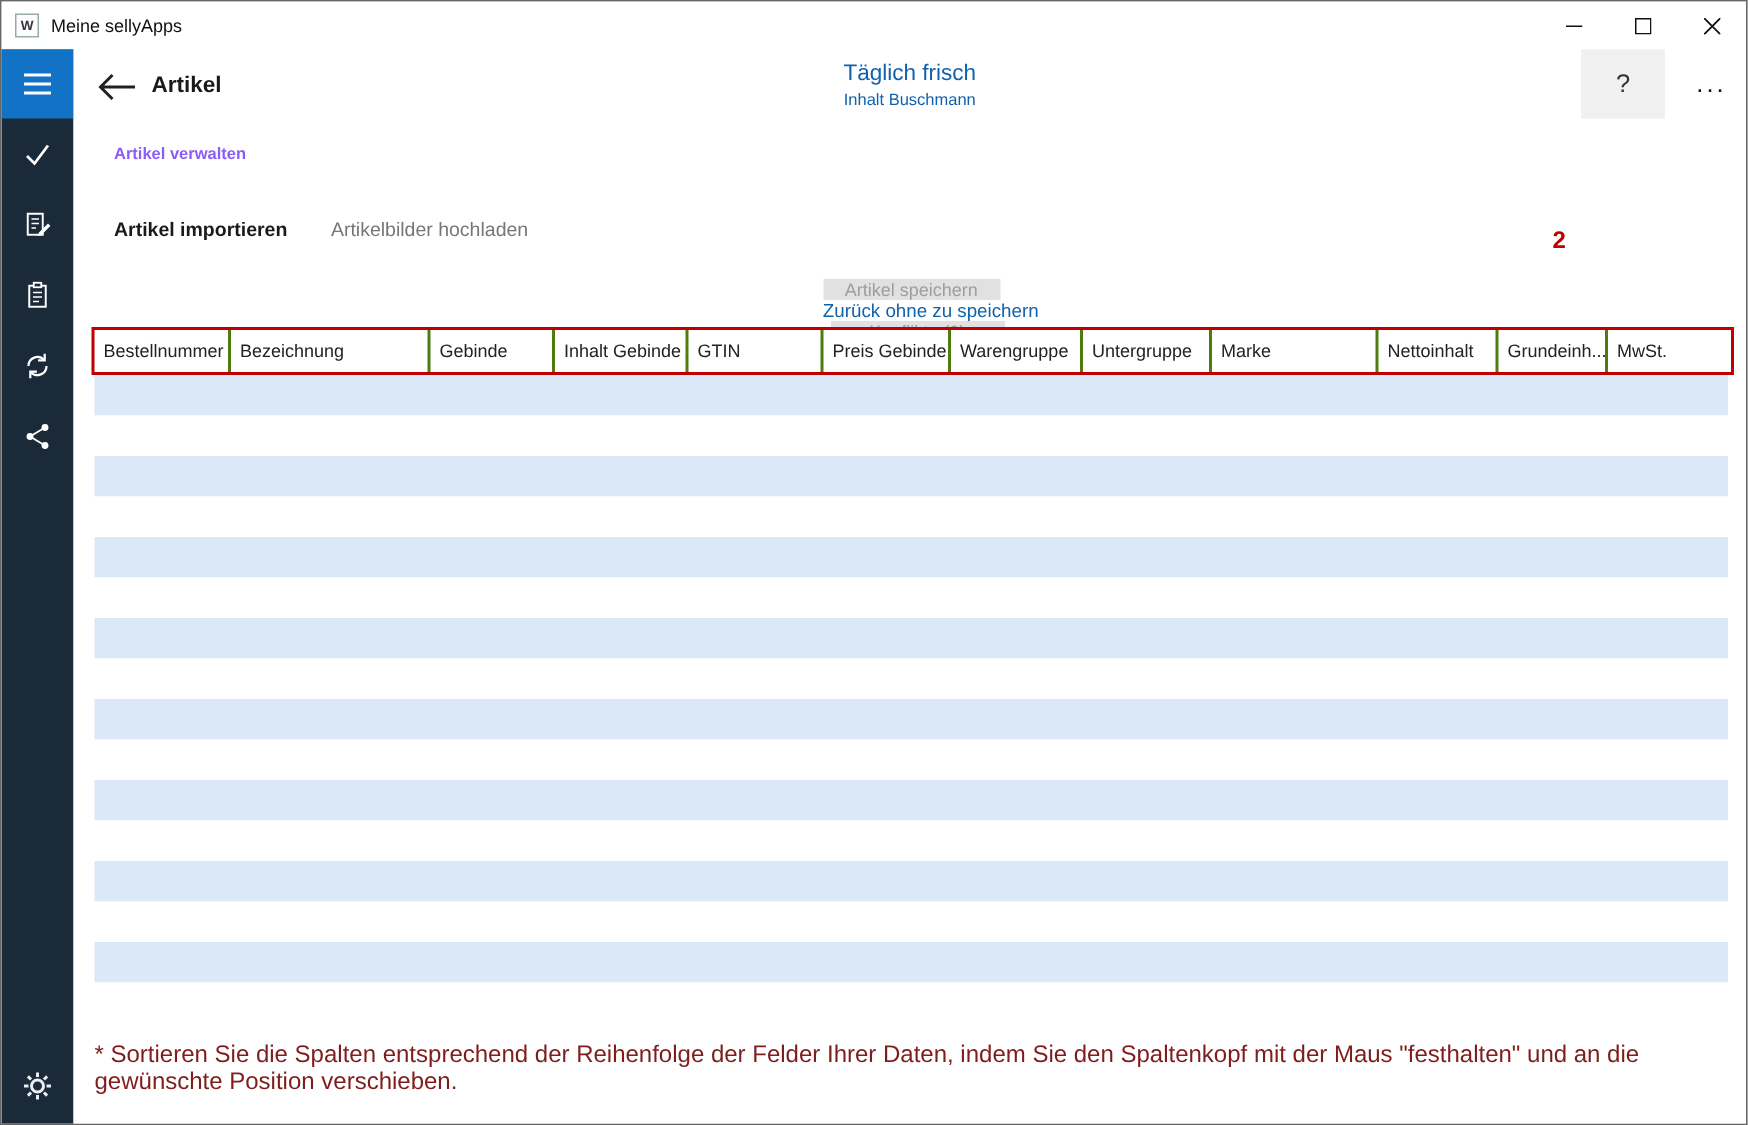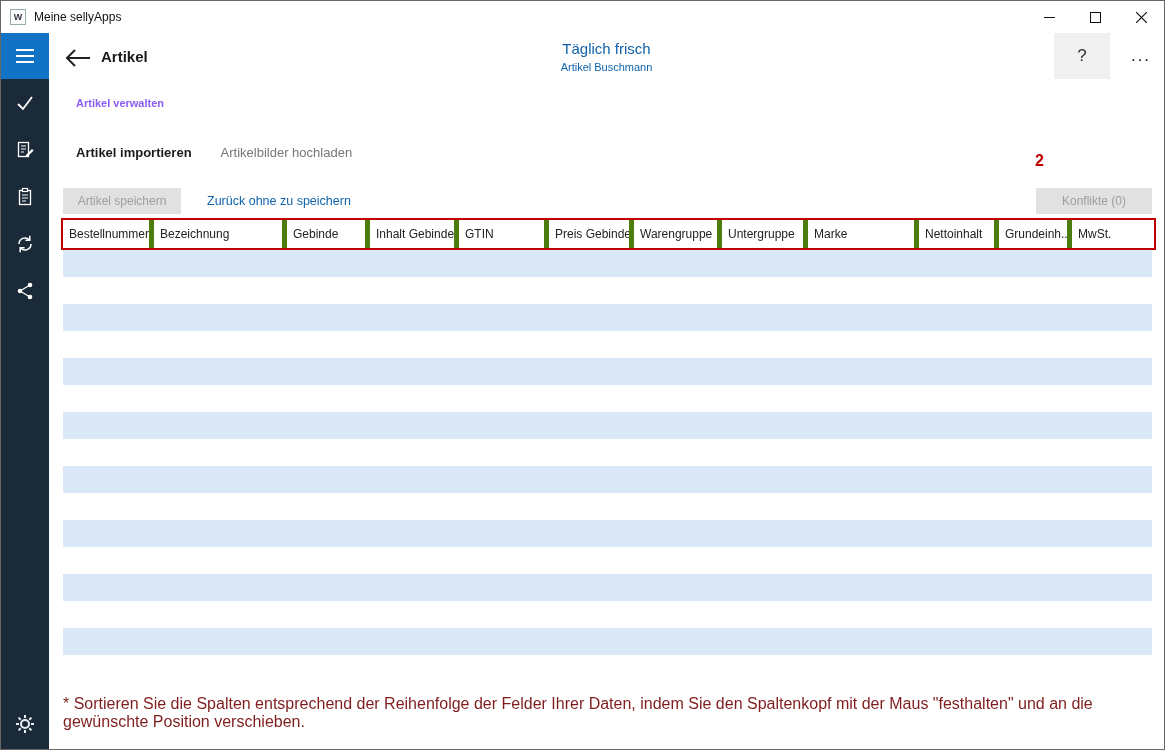--- a/index.html
+++ b/index.html
@@ -34,36 +34,36 @@
   .help-btn { position:absolute; left:1005px; top:0; width:56px; height:46px; background:#f0f0f0; display:flex; align-items:center; justify-content:center; font-size:17px; color:#333; cursor:pointer; }
   .more-btn { position:absolute; left:1070px; top:6px; width:44px; height:34px; display:flex; align-items:center; justify-content:center; font-size:17px; letter-spacing:2px; color:#111; cursor:pointer; }
 
   .section-title { position:absolute; left:27px; top:64px; font-size:11px; font-weight:bold; color:#8b5cf6; }
 
   .tabs { position:absolute; left:27px; top:112px; display:flex; gap:29px; font-size:13px;justify-content:center; }
   .tab-active { font-weight:bold; color:#1a1a1a; cursor:pointer; }
   .tab-inactive { color:#767676; cursor:pointer; }
 
   
-  .toolbar { position:absolute; left:14px; top:153px; width:1089px; height:30px; display:flex; align-items:center; }
+  .toolbar { position:absolute; left:14px; top:153px; width:1089px; height:30px; display:flex; align-items:center;flex-direction:column; }
   .btn-disabled { height:26px; background:#e1e1e1; color:#9e9e9e; font-size:12px; display:flex; align-items:center; justify-content:center; border:none; font-family:inherit; }
   .save-btn { width:118px; }
   .cancel-link { margin-left:26px; font-size:12.5px; color:#0f62ab; text-decoration:none; cursor:pointer; }
   .toolbar-spacer { flex:1; }
   .paste-wrap { border:2px solid #c00000; padding:1px; display:flex; }
   .paste-btn { height:25px; padding:0 11px; background:#f4f4f4; border:1px solid #8a8a8a; font-size:12px; color:#1a1a1a; font-family:inherit; cursor:pointer; }
   .conflicts-btn { width:116px; margin-left:8px; }
 
   .annot { position:absolute; color:#c00000; font-size:16px; font-weight:bold; }
   .annot-2 { left:986px; top:119px; }
   .annot-1 { left:806px; top:227px; }
 
   
   .table-header { position:absolute; left:12px; top:185px; width:1095px; height:32px; border:2px solid #c00000; background:#fff; display:flex; align-items:stretch; }
-  .th { display:flex; align-items:center; padding:0 6px; font-size:12px; color:#222; border-right:5px solid #4d7c0f; flex-shrink:0; overflow:hidden; white-space:nowrap; cursor:pointer; }
+  .th { display:flex; align-items:center; padding:0 6px; font-size:12px; color:#222; border-right:2px solid #4d7c0f; flex-shrink:0; overflow:hidden; white-space:nowrap; cursor:pointer; }
   .th:last-child { border-right:none; flex:1; }
 
   .table-body { position:absolute; left:14px; top:217px; width:1089px; }
   .row { height:27px; }
   .row.odd { background:#dbe8f7; }
   .row.even { background:#ffffff; }
 
   .footer-note { position:absolute; left:14px; top:662px; font-size:16px; color:#7f1d1d; }
 </style>
 </head>
@@ -153,21 +153,21 @@
 
       <div class="back-arrow">
         <svg width="26" height="20" viewBox="0 0 26 20">
           <path d="M10 2L2 10l8 8M2 10h23" stroke="#222" stroke-width="2" fill="none"></path>
         </svg>
       </div>
       <div class="page-title">Artikel</div>
 
       <div class="center-head">
         <div class="center-company">Täglich frisch</div>
-        <div class="center-user">Artikel Buschmann</div>
+        <div class="center-user">Inhalt Buschmann</div>
       </div>
 
       <div class="help-btn">
         <span>?</span>
       </div>
       <div class="more-btn">
         <span>...</span>
       </div>
 
       <div class="section-title">Artikel verwalten</div>

